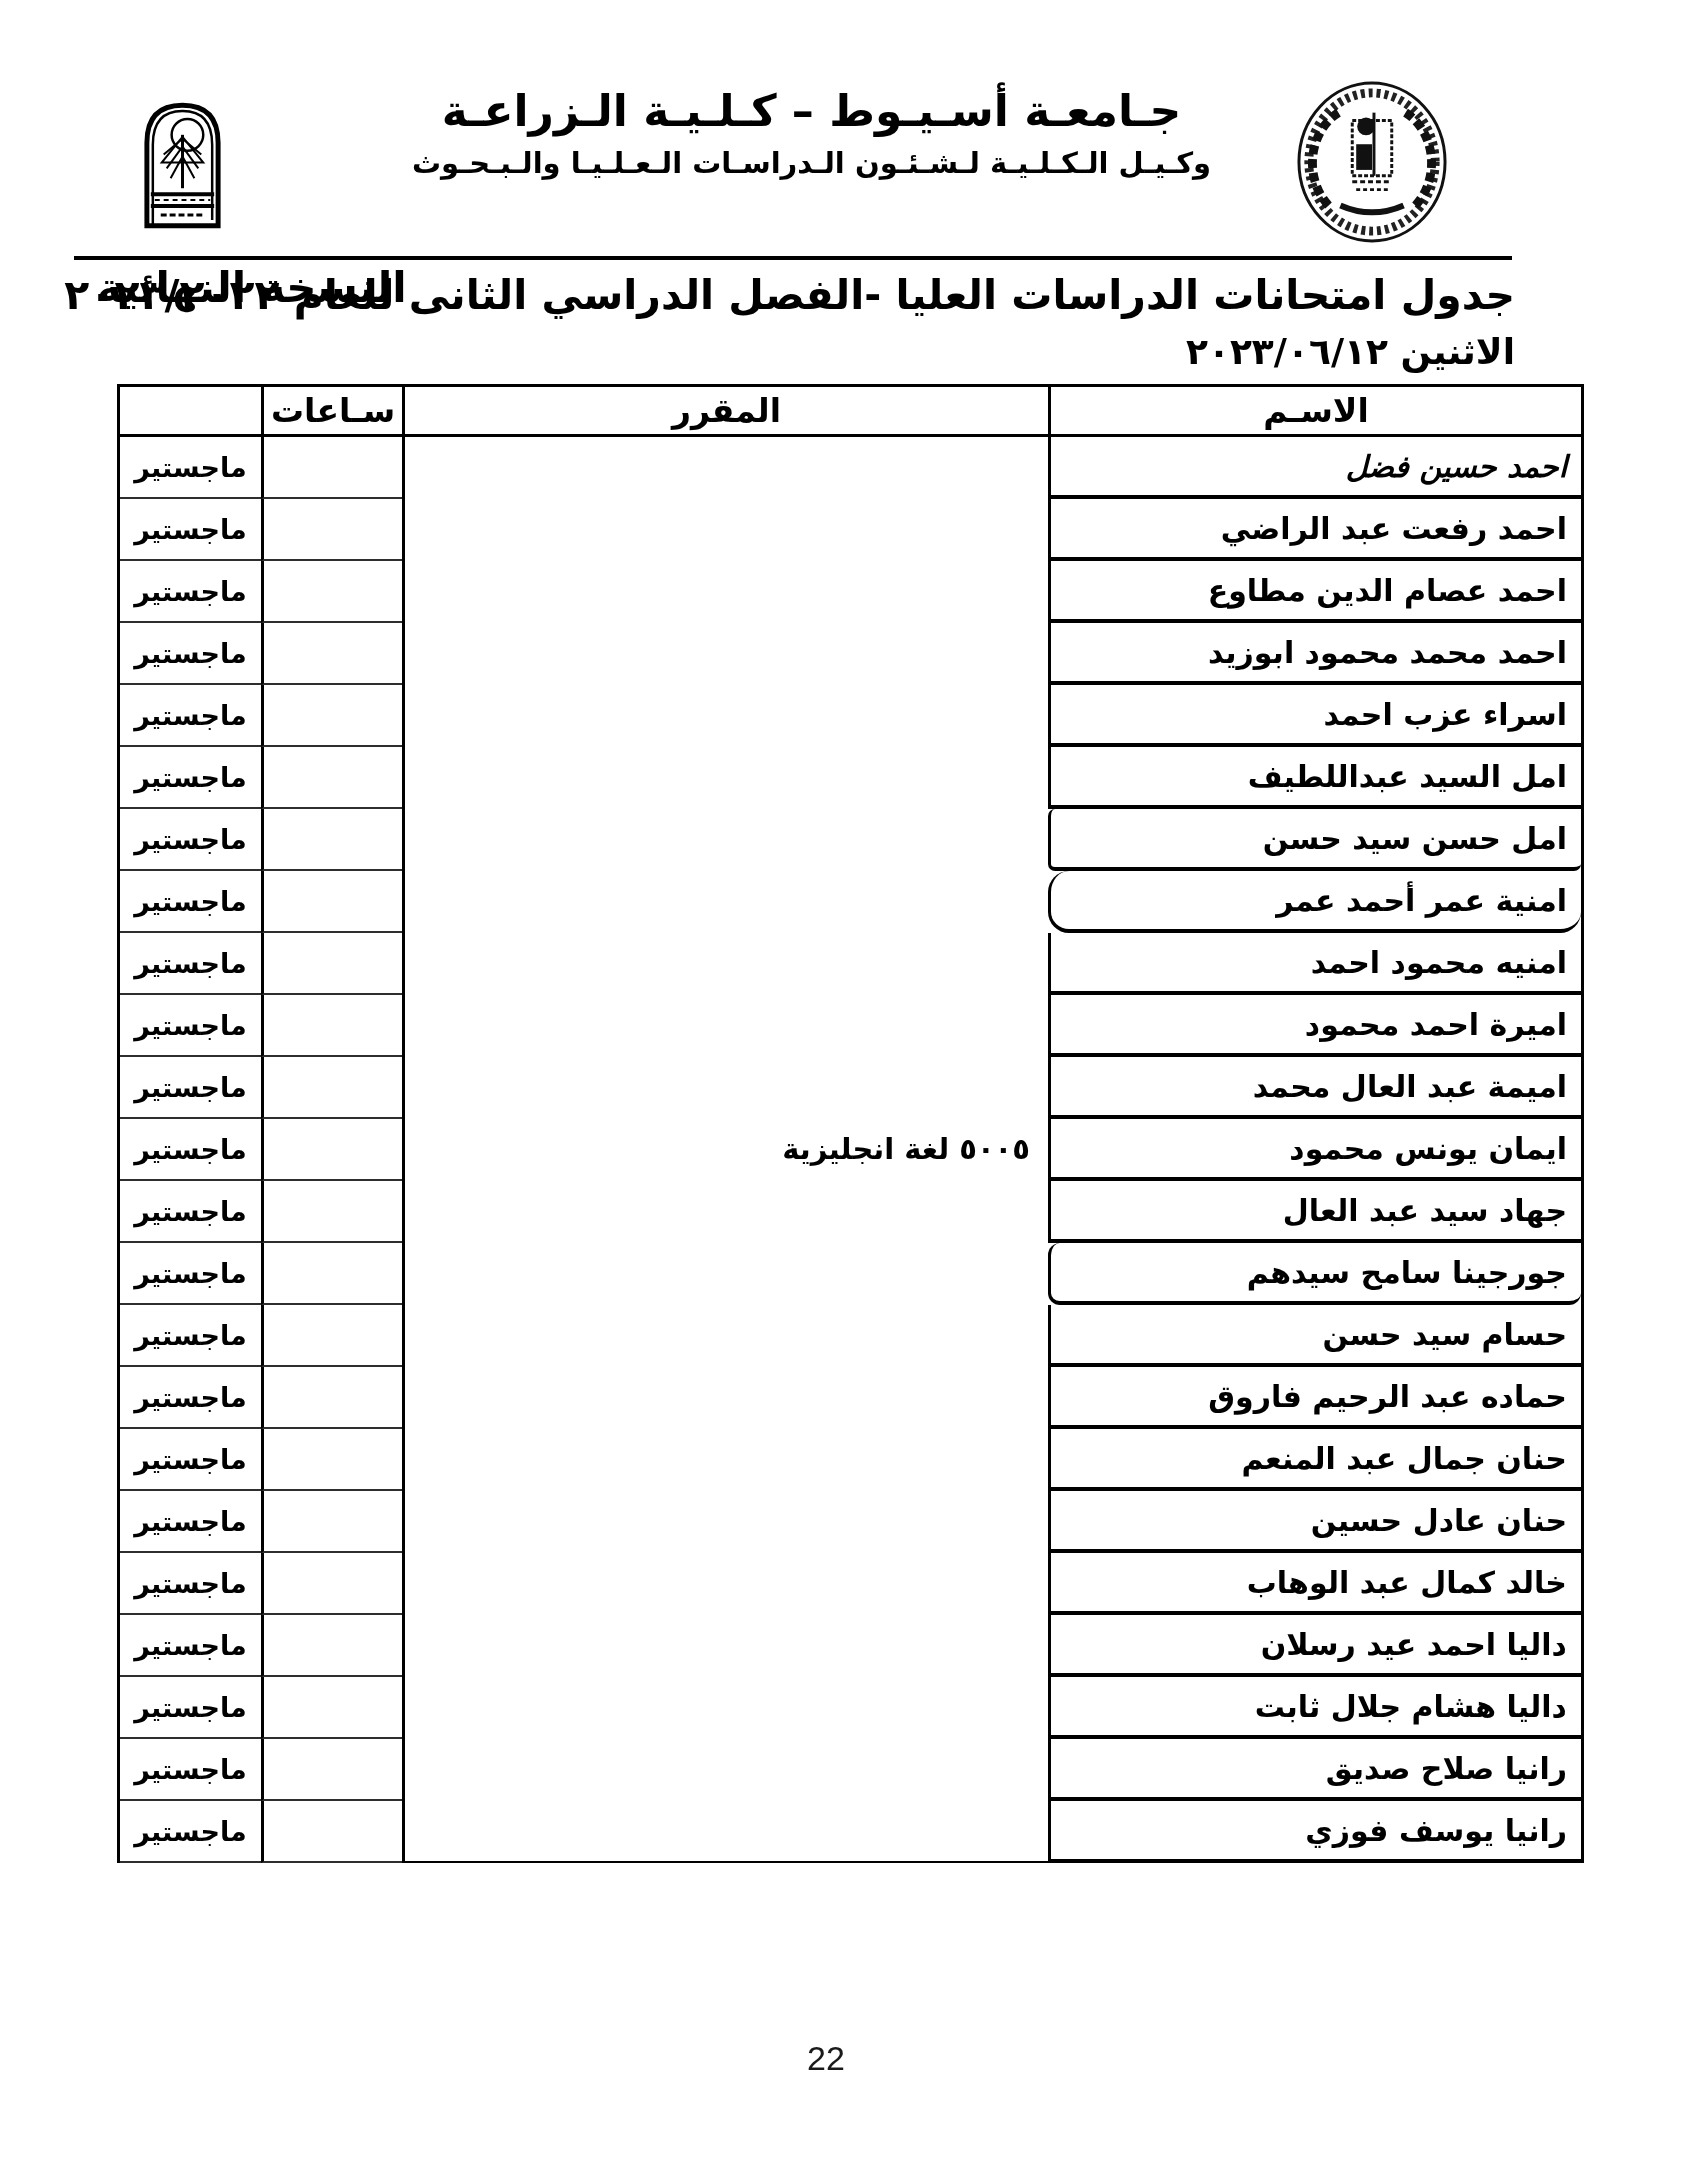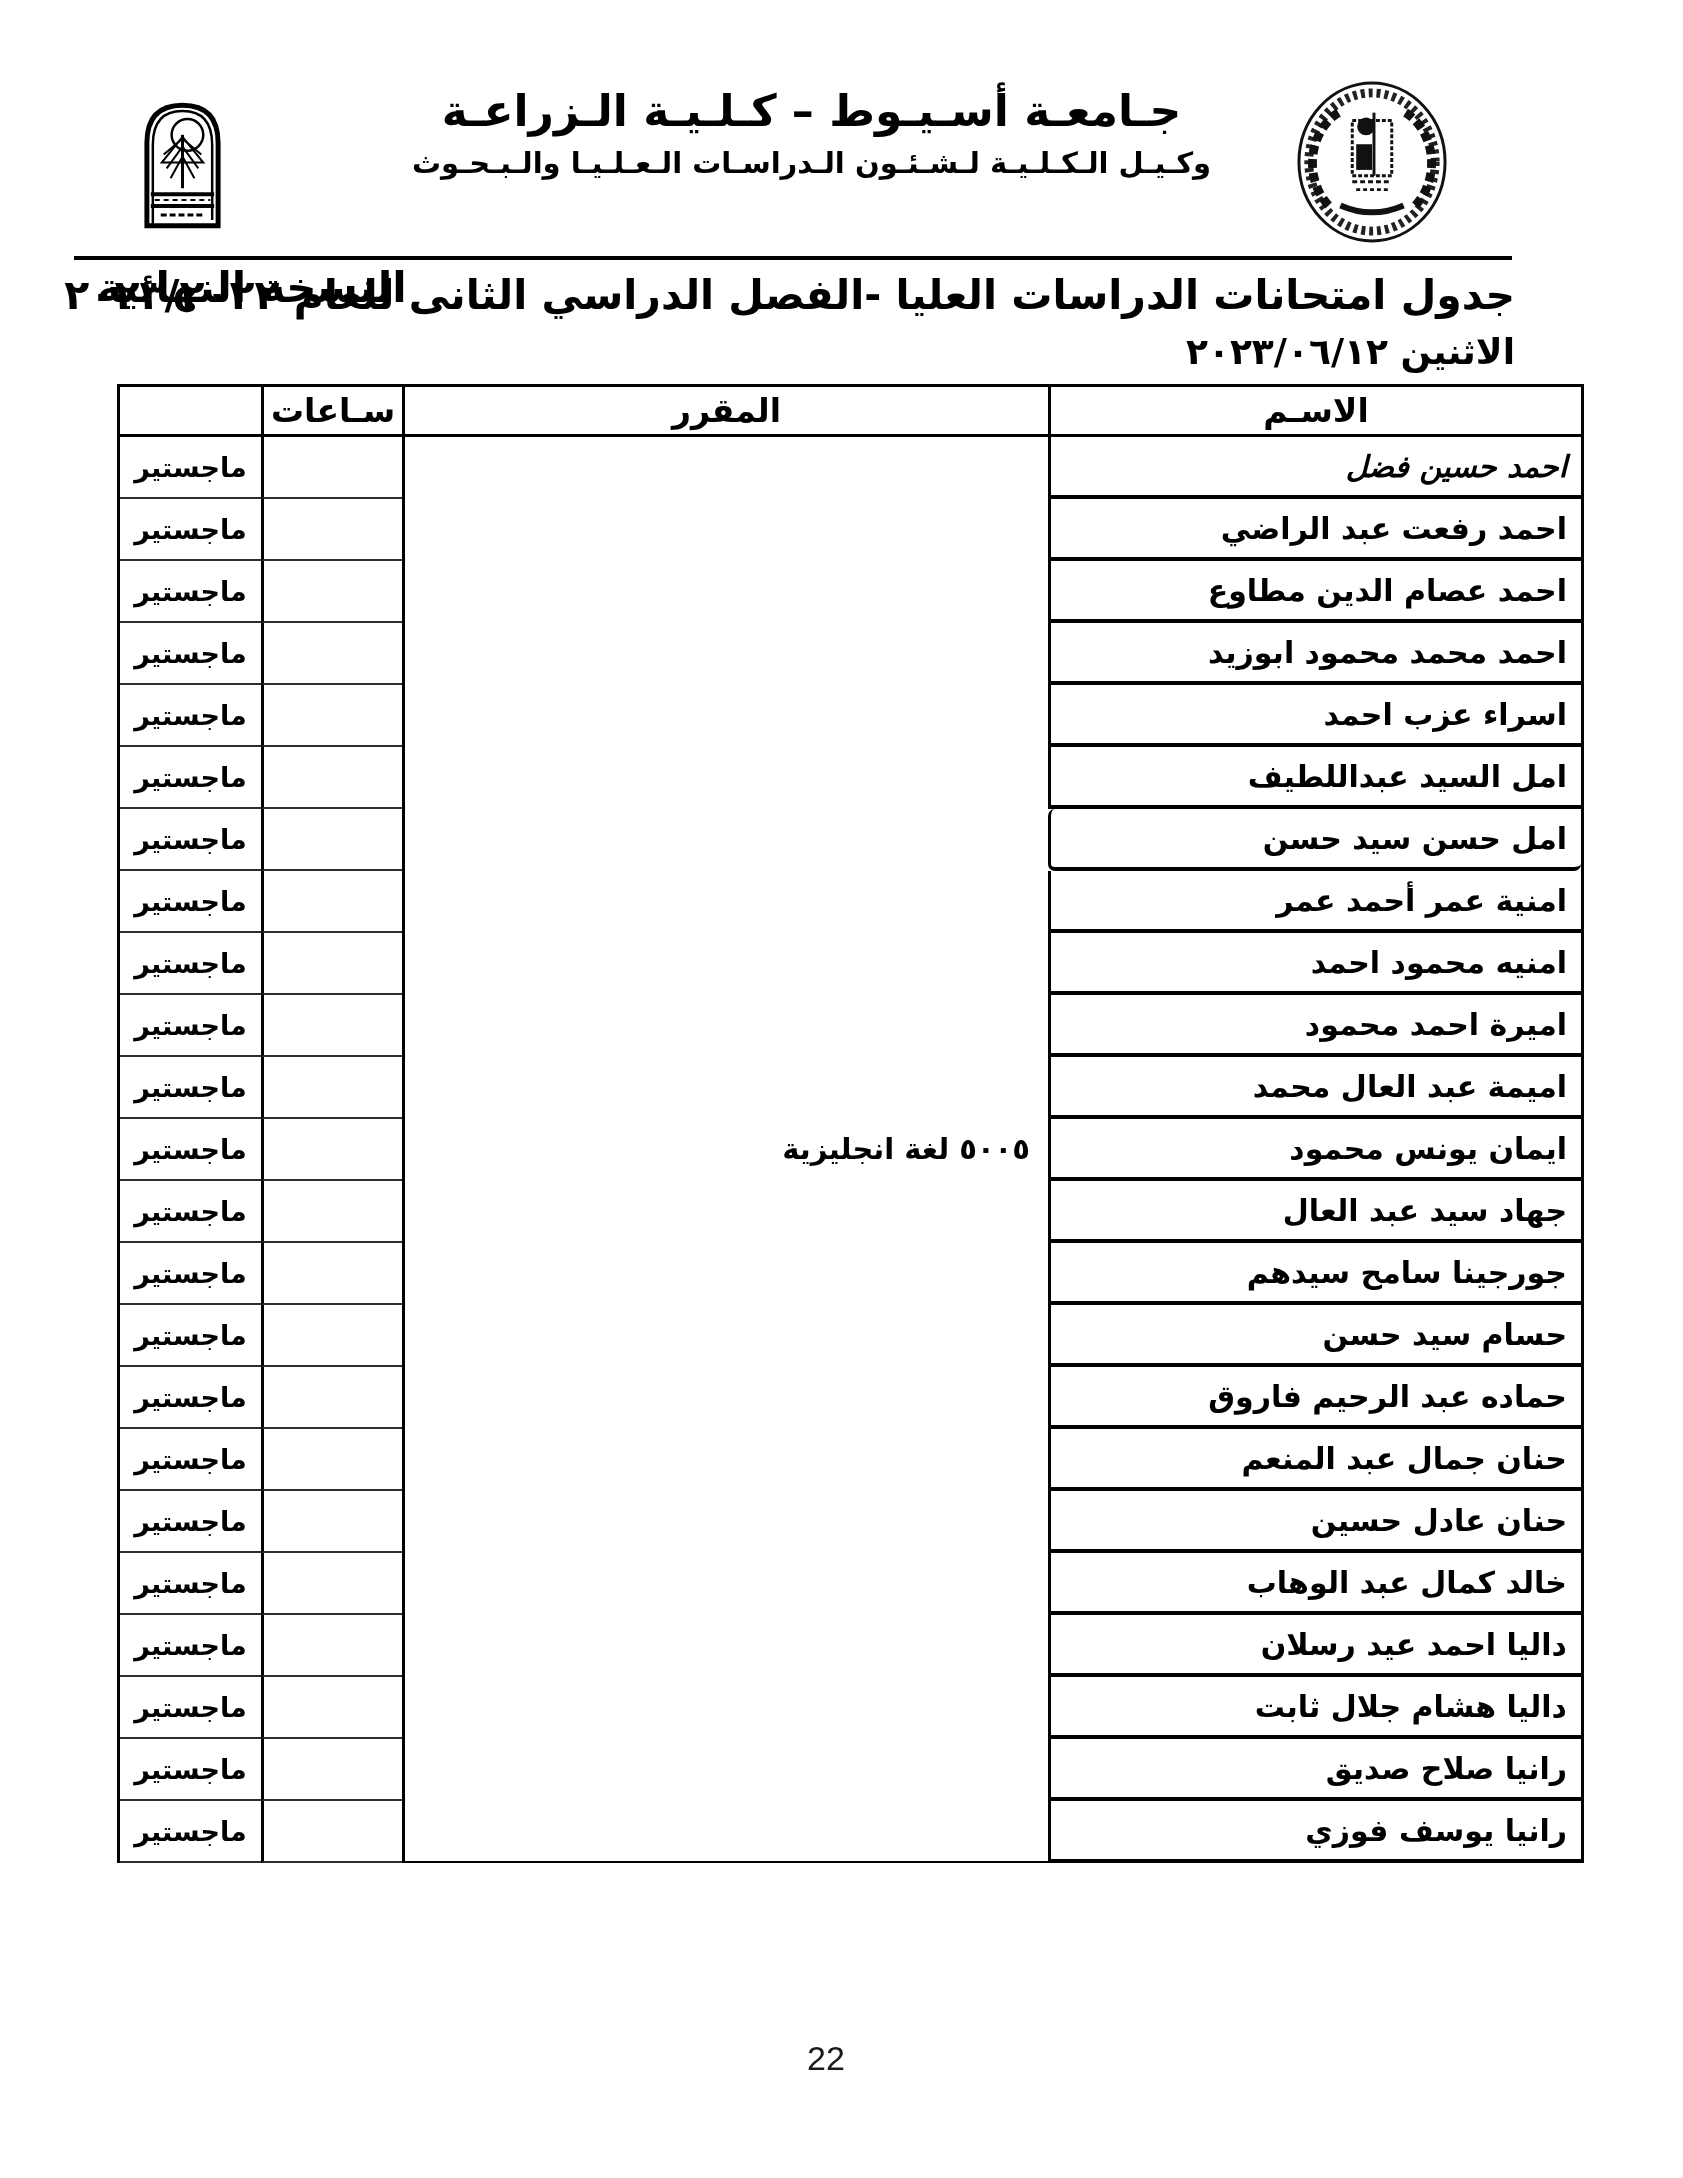--- a/index.html
+++ b/index.html
@@ -110,39 +110,39 @@
       <div class="cell degree-cell" style="grid-area: 5 / 4;">ماجستير</div>
       <div class="cell name-cell" style="grid-area: 6 / 1;">اسراء عزب احمد</div>
       <div class="cell hours-cell" style="grid-area: 6 / 3;"></div>
       <div class="cell degree-cell" style="grid-area: 6 / 4;">ماجستير</div>
       <div class="cell name-cell" style="grid-area: 7 / 1;">امل السيد عبداللطيف</div>
       <div class="cell hours-cell" style="grid-area: 7 / 3;"></div>
       <div class="cell degree-cell" style="grid-area: 7 / 4;">ماجستير</div>
       <div class="cell name-cell" style="grid-area: 8 / 1; border-radius: 7px;">امل حسن سيد حسن</div>
       <div class="cell hours-cell" style="grid-area: 8 / 3;"></div>
       <div class="cell degree-cell" style="grid-area: 8 / 4;">ماجستير</div>
-      <div class="cell name-cell" style="grid-area: 9 / 1;">امنية عمر أحمد عمر</div>
+      <div class="cell name-cell" style="grid-area: 9 / 1; border-radius: 21px;">امنية عمر أحمد عمر</div>
       <div class="cell hours-cell" style="grid-area: 9 / 3;"></div>
       <div class="cell degree-cell" style="grid-area: 9 / 4;">ماجستير</div>
       <div class="cell name-cell" style="grid-area: 10 / 1; padding-left: 7px;">امنيه محمود احمد</div>
       <div class="cell hours-cell" style="grid-area: 10 / 3;"></div>
       <div class="cell degree-cell" style="grid-area: 10 / 4;">ماجستير</div>
       <div class="cell name-cell" style="grid-area: 11 / 1;">اميرة احمد محمود</div>
       <div class="cell hours-cell" style="grid-area: 11 / 3;"></div>
       <div class="cell degree-cell" style="grid-area: 11 / 4;">ماجستير</div>
       <div class="cell name-cell" style="grid-area: 12 / 1;">اميمة عبد العال محمد</div>
       <div class="cell hours-cell" style="grid-area: 12 / 3;"></div>
       <div class="cell degree-cell" style="grid-area: 12 / 4;">ماجستير</div>
       <div class="cell name-cell" style="grid-area: 13 / 1; text-align: right;">ايمان يونس محمود</div>
       <div class="cell hours-cell" style="grid-area: 13 / 3;"></div>
       <div class="cell degree-cell" style="grid-area: 13 / 4;">ماجستير</div>
       <div class="cell name-cell" style="grid-area: 14 / 1;">جهاد سيد عبد العال</div>
       <div class="cell hours-cell" style="grid-area: 14 / 3;"></div>
       <div class="cell degree-cell" style="grid-area: 14 / 4;">ماجستير</div>
-      <div class="cell name-cell" style="grid-area: 15 / 1;">جورجينا سامح سيدهم</div>
+      <div class="cell name-cell" style="grid-area: 15 / 1; border-radius: 12px;">جورجينا سامح سيدهم</div>
       <div class="cell hours-cell" style="grid-area: 15 / 3;"></div>
       <div class="cell degree-cell" style="grid-area: 15 / 4;">ماجستير</div>
       <div class="cell name-cell" style="grid-area: 16 / 1;">حسام سيد حسن</div>
       <div class="cell hours-cell" style="grid-area: 16 / 3;"></div>
       <div class="cell degree-cell" style="grid-area: 16 / 4;">ماجستير</div>
       <div class="cell name-cell" style="grid-area: 17 / 1;">حماده عبد الرحيم فاروق</div>
       <div class="cell hours-cell" style="grid-area: 17 / 3;"></div>
       <div class="cell degree-cell" style="grid-area: 17 / 4;">ماجستير</div>
       <div class="cell name-cell" style="grid-area: 18 / 1;">حنان جمال عبد المنعم</div>
       <div class="cell hours-cell" style="grid-area: 18 / 3;"></div>

